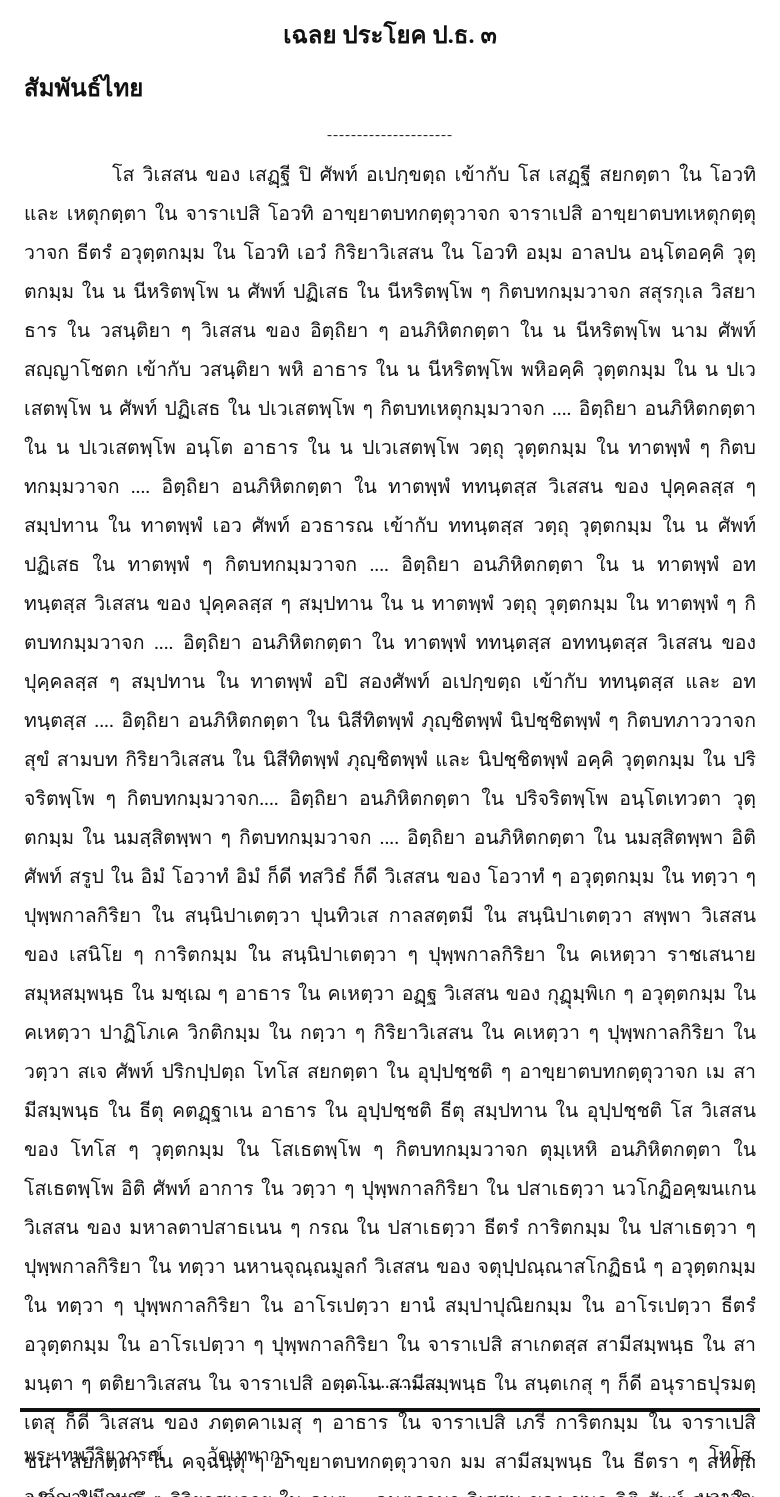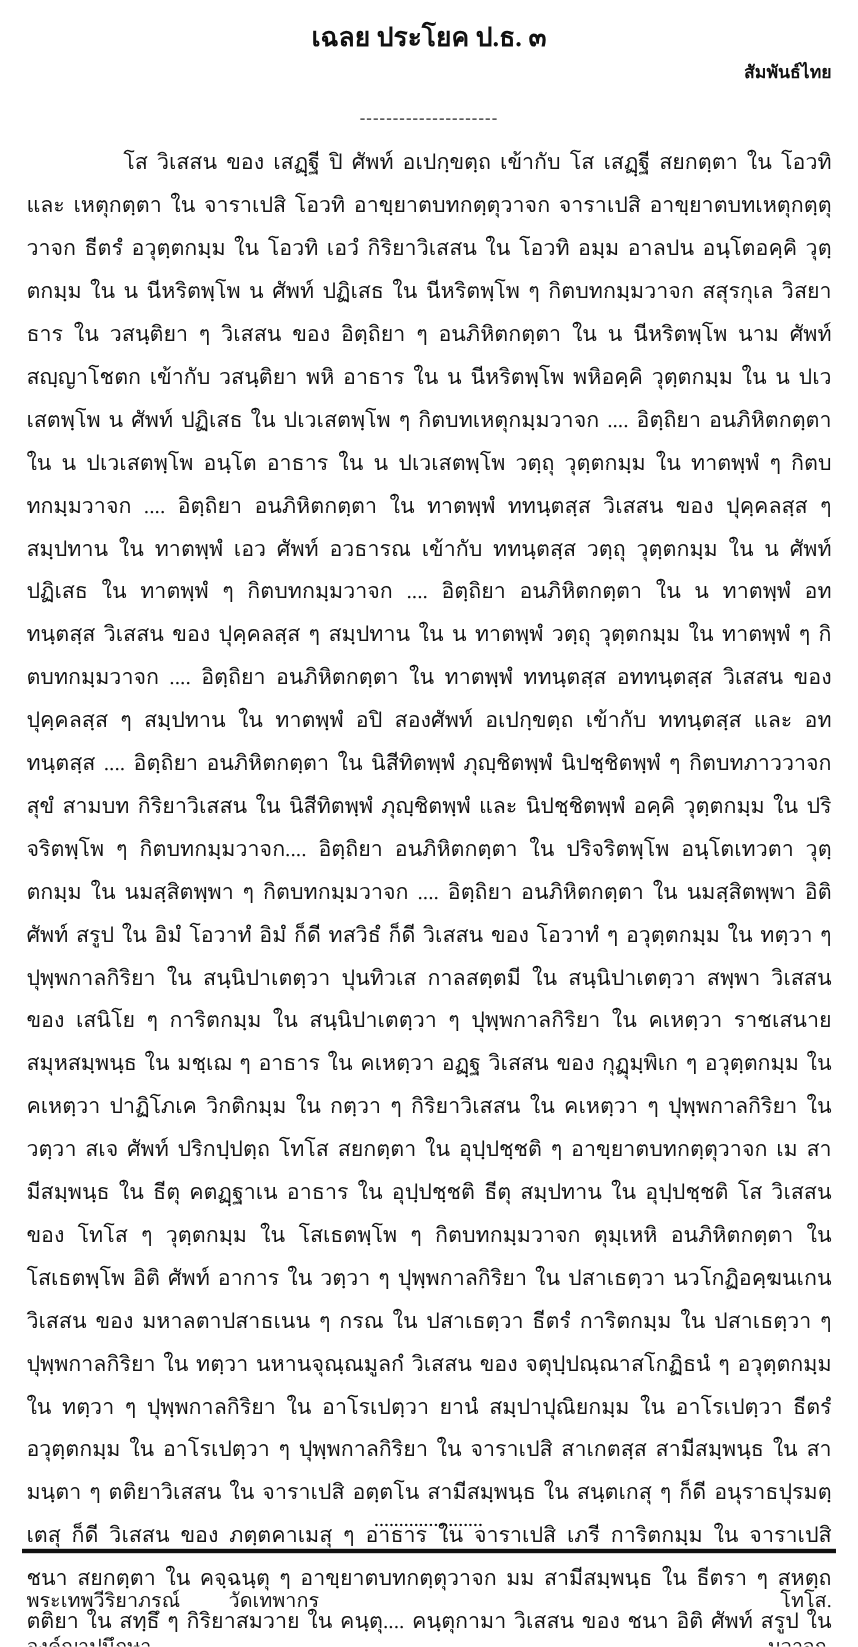--- a/index.html
+++ b/index.html
@@ -22,25 +22,25 @@
     padding: 14px 24px 0 24px;
   }
   .doc-title {
     text-align: center;
     font-weight: bold;
     font-size: 24px;
     line-height: 1.3;
     margin-top: 6px;
   }
   .doc-subtitle {
-    text-align: right;
+    text-align: left;
     font-weight: bold;
-    font-size: 16px;
+    font-size: 24px;
     line-height: 1.3;
-    margin-top: 6px;
+    margin-top: 22px;
   }
   .sep-top {
     text-align: center;
     font-size: 15px;
     letter-spacing: 1px;
     margin-top: 22px;
     color: #222;
   }
   .content {
     margin-top: 12px;

